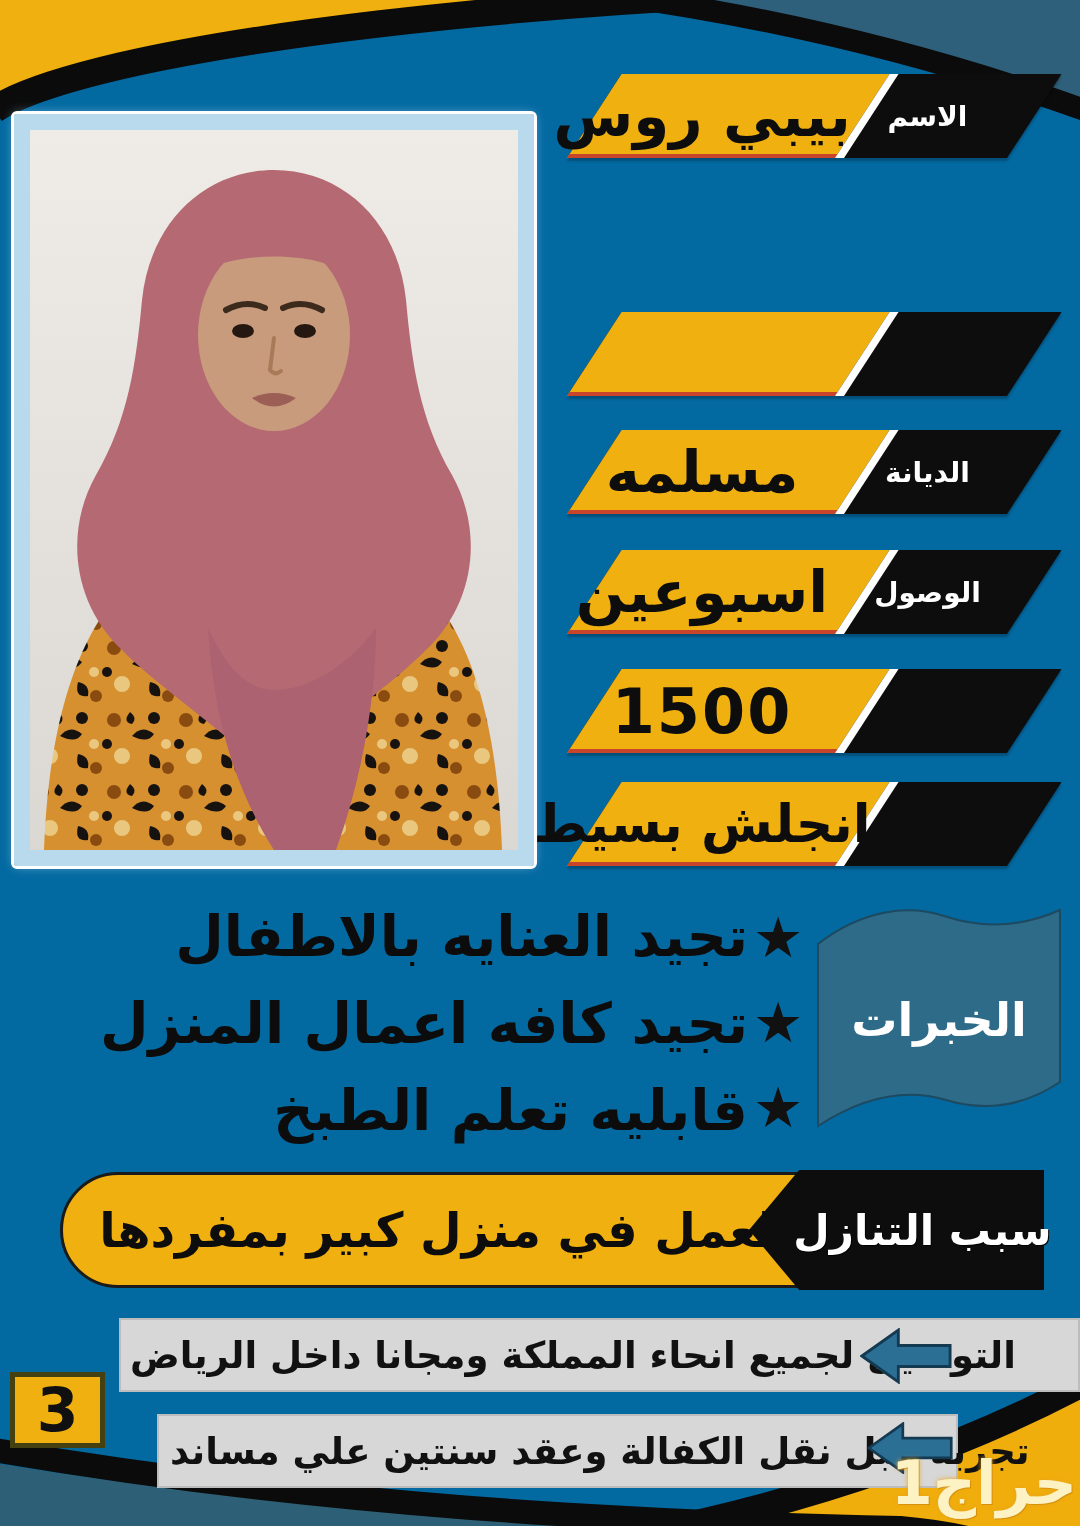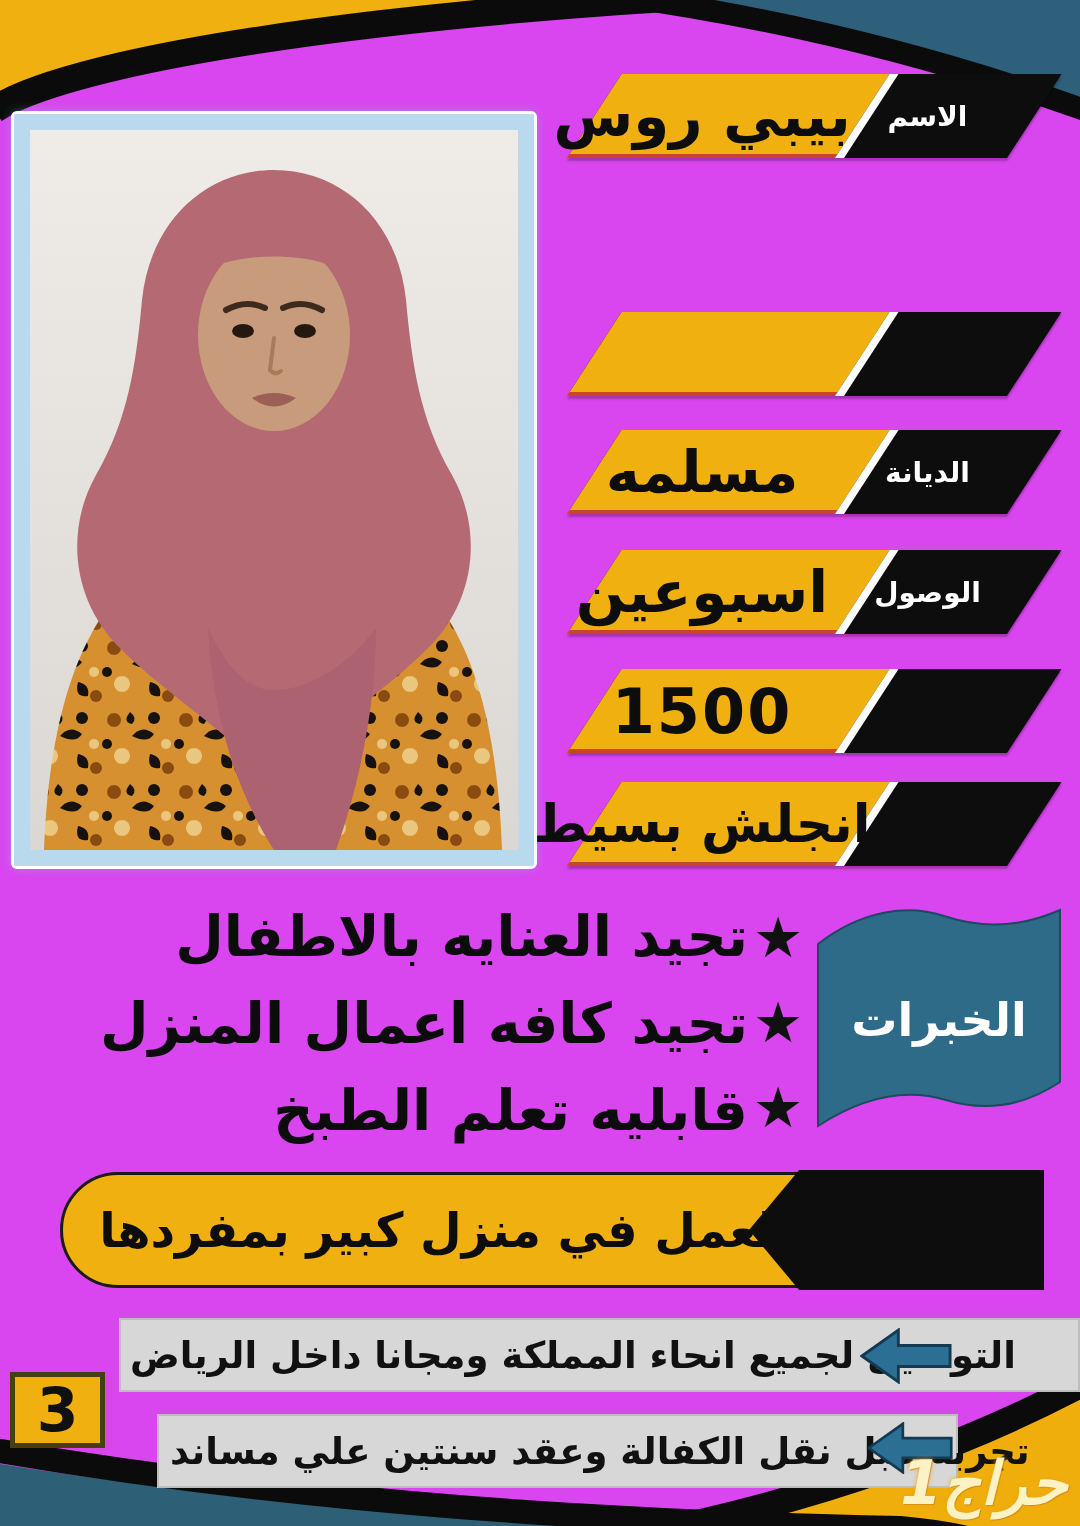--- a/index.html
+++ b/index.html
@@ -1,18 +1,18 @@
 <!DOCTYPE html>
 <html lang="ar" dir="rtl"><head>
 <meta charset="utf-8">
 <style>
   html,body{margin:0;padding:0;background:#888;}
   .page{
     position:relative;width:1080px;height:1526px;margin:0 auto;
-    background:#d946ef;overflow:hidden;direction:rtl;
+    background:#0369a1;overflow:hidden;direction:rtl;
     font-family:"DejaVu Sans", sans-serif;
   }
   svg{display:block;}
 
   
   .header-deco{position:absolute;top:0;left:0;z-index:1;}
   .bottom-deco{position:absolute;top:1364px;left:0;z-index:1;}
 
   
   .photo-frame{
@@ -94,21 +94,20 @@
     position:absolute;left:10px;top:1372px;width:95px;height:76px;z-index:5;
     background:#f0b010;border:5px solid #45400f;box-sizing:border-box;
     display:flex;align-items:center;justify-content:center;
     font-weight:bold;font-size:60px;color:#101010;
   }
   .watermark{
     position:absolute;left:888px;top:1444px;width:192px;height:78px;z-index:6;
     display:flex;align-items:center;justify-content:center;
     font-weight:bold;font-size:60px;color:#fdf2c4;white-space:nowrap;
     text-shadow:0 0 5px #e8a41c, 1px 1px 0 rgba(180,110,0,.6);
-    font-style:italic;
   }
 </style>
 </head>
 <body>
 
 <div class="page">
 
   <svg class="header-deco" width="1080" height="140" viewBox="0 0 1080 140">
     <path d="M0,0 L700,0 C480,6 260,34 130,62 C62,78 22,92 0,104 Z" fill="#f0b010"></path>
     <path d="M745,-6 C470,8 250,36 120,66 C52,82 14,96 -6,110" stroke="#0b0b0b" stroke-width="27" fill="none"></path>
@@ -212,20 +211,21 @@
   <span class="exp-star" style="top:1078px">★</span>
   <div class="exp-lines">
     <div class="exp-line">تجيد العنايه بالاطفال</div>
     <div class="exp-line">تجيد كافه اعمال المنزل</div>
     <div class="exp-line">قابليه تعلم الطبخ</div>
   </div>
 
   <div class="transfer-pill"></div>
   <div class="transfer-value">العمل في منزل كبير بمفردها</div>
   <div class="transfer-black"></div>
+  <div class="transfer-label">سبب التنازل</div>
 
   <div class="note-bar n1"></div>
   <div class="note-text t1">التوصيل لجميع انحاء المملكة ومجانا داخل الرياض</div>
   <svg class="note-arrow a1" width="92" height="56" viewBox="0 0 96 58">
     <polygon points="2,29 40,2 40,18 94,18 94,40 40,40 40,56" fill="#2c6f95" stroke="#143a52" stroke-width="3"></polygon>
   </svg>
 
   <div class="note-bar n2"></div>
   <div class="note-text t2">تجربة قبل نقل الكفالة وعقد سنتين علي مساند</div>
   <svg class="note-arrow a2" width="88" height="52" viewBox="0 0 96 58">

